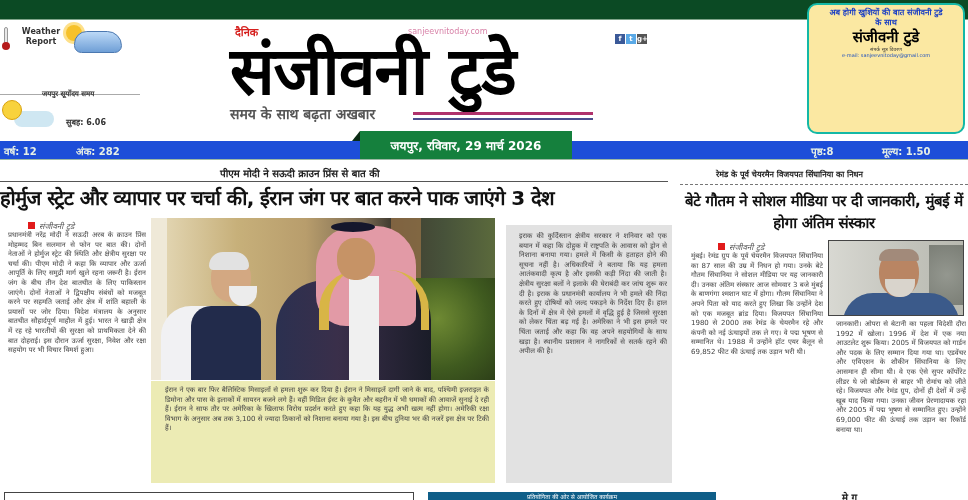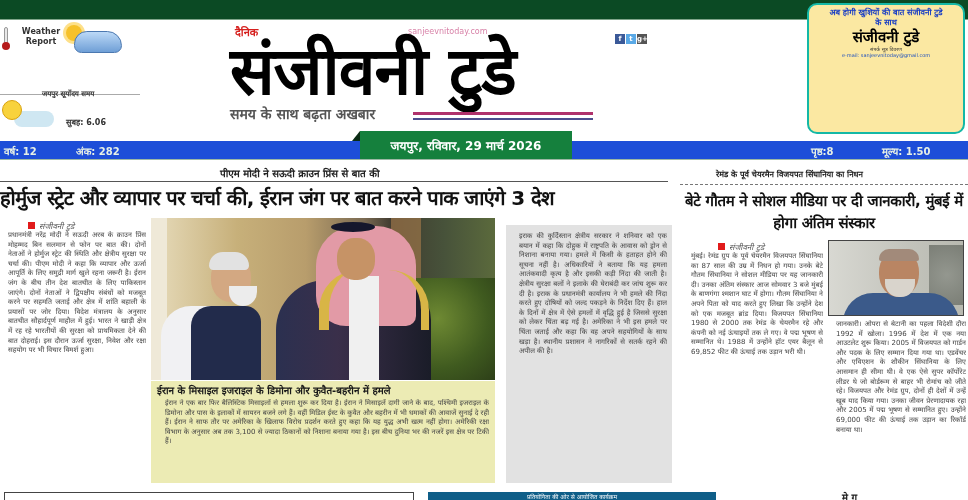--- a/index.html
+++ b/index.html
@@ -185,21 +185,20 @@
   <div class="modi-beard"></div>
   <div class="mbs-gown"></div>
   <div class="mbs-ghutra"></div>
   <div class="mbs-thobe"></div>
   <div class="mbs-trim"></div>
   <div class="mbs-face"></div>
   <div class="mbs-agal"></div>
 </div>
 
 <div class="story-yellow">
-  <div class="h">ईरान के मिसाइल इजराइल के डिमोना और कुवैत-बहरीन में हमले</div>
   <div class="body-text" style="height:84px">
       <p>ईरान ने एक बार फिर बैलिस्टिक मिसाइलों से हमला शुरू कर दिया है। ईरान ने मिसाइलें दागी जाने के बाद, पश्चिमी इजराइल के डिमोना और पास के इलाकों में सायरन बजने लगे हैं। वहीं मिडिल ईस्ट के कुवैत और बहरीन में भी धमाकों की आवाजें सुनाई दे रही हैं। ईरान ने साफ तौर पर अमेरिका के खिलाफ विरोध प्रदर्शन करते हुए कहा कि यह युद्ध अभी खत्म नहीं होगा। अमेरिकी रक्षा विभाग के अनुसार अब तक 3,100 से ज्यादा ठिकानों को निशाना बनाया गया है। इस बीच दुनिया भर की नजरें इस क्षेत्र पर टिकी हैं।</p>
     </div>
 </div>
 
 <div class="story-grey">
   <div class="body-text">
       <p>इराक की कुर्दिस्तान क्षेत्रीय सरकार ने शनिवार को एक बयान में कहा कि दोहुक में राष्ट्रपति के आवास को ड्रोन से निशाना बनाया गया। हमले में किसी के हताहत होने की सूचना नहीं है। अधिकारियों ने बताया कि यह हमला आतंकवादी कृत्य है और इसकी कड़ी निंदा की जाती है। क्षेत्रीय सुरक्षा बलों ने इलाके की घेराबंदी कर जांच शुरू कर दी है। इराक के प्रधानमंत्री कार्यालय ने भी हमले की निंदा करते हुए दोषियों को जल्द पकड़ने के निर्देश दिए हैं। हाल के दिनों में क्षेत्र में ऐसे हमलों में वृद्धि हुई है जिससे सुरक्षा को लेकर चिंता बढ़ गई है। अमेरिका ने भी इस हमले पर चिंता जताई और कहा कि वह अपने सहयोगियों के साथ खड़ा है। स्थानीय प्रशासन ने नागरिकों से सतर्क रहने की अपील की है।</p>
     </div>
 </div>

